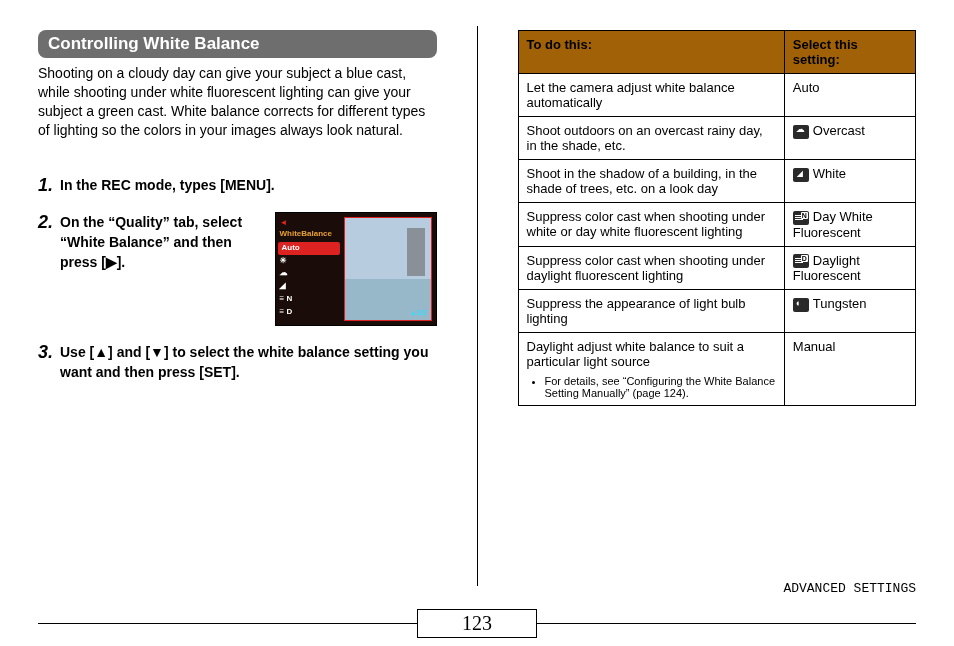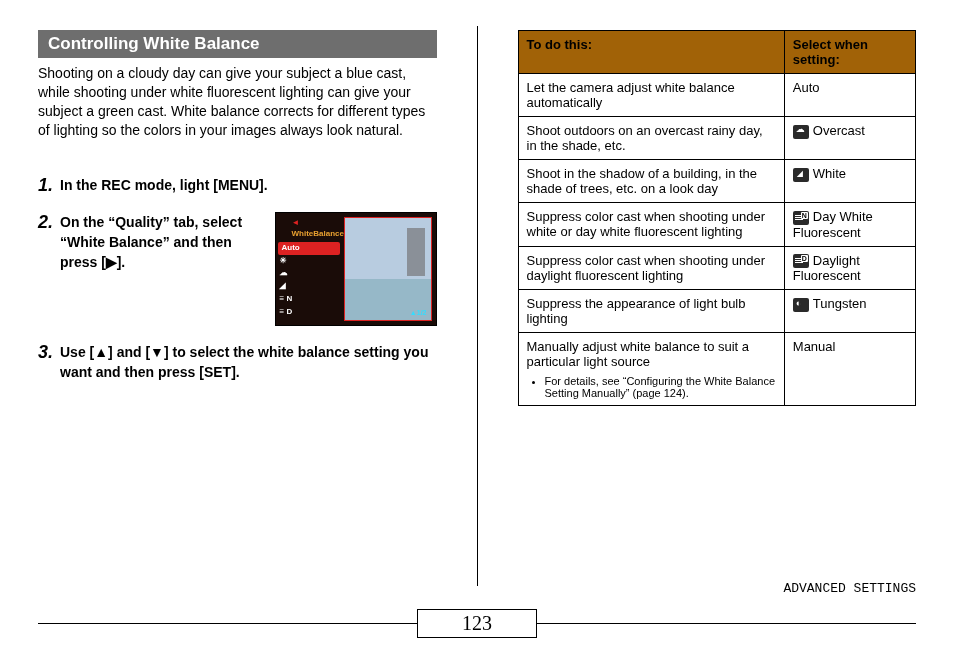--- a/index.html
+++ b/index.html
@@ -29,20 +29,21 @@
     height: 560px;
     margin-top: -4px;
   }
   .section-title {
     background: #6e6e6e;
     color: #fff;
     font-size: 17px;
     font-weight: bold;
     padding: 4px 10px;
     margin-bottom: 6px;
+    border-radius: 8px;
   }
   .intro {
     font-size: 14px;
     line-height: 1.35;
     margin-bottom: 35px;
   }
   .steps { list-style: none; padding-left: 0; }
   .step { display: flex; margin-bottom: 16px; }
   .step-num {
     font-size: 18px;
@@ -68,21 +69,21 @@
     display: flex;
   }
   .lcd-left {
     width: 66px;
     padding: 2px 0 0 0;
     font-size: 8px;
     color: #fff;
     display: flex;
     flex-direction: column;
   }
-  .lcd-title { color: #e8a030; padding: 2px 16px; font-size: 8px; }
+  .lcd-title { color: #e8a030; padding: 2px 4px; font-size: 8px; }
   .lcd-item {
     padding: 2px 4px;
     font-size: 8px;
     line-height: 1.1;
     color: #fff;
   }
   .lcd-item.sel {
     background: #d22;
     color: #fff;
     font-weight: bold;
@@ -171,21 +172,21 @@
 
 <div class="page">
 
   <div class="col col-left">
     <div class="section-title">Controlling White Balance</div>
     <p class="intro">Shooting on a cloudy day can give your subject a blue cast, while shooting under white fluorescent lighting can give your subject a green cast. White balance corrects for different types of lighting so the colors in your images always look natural.</p>
 
     <ol class="steps">
       <li class="step">
         <span class="step-num">1.</span>
-        <span class="step-body">In the REC mode, light [MENU].</span>
+        <span class="step-body">In the REC mode, types [MENU].</span>
       </li>
 
       <li class="step">
         <span class="step-num">2.</span>
         <div class="step-body step2-row">
           <span class="step2-text">On the “Quality” tab, select “White Balance” and then press [▶].</span>
           <div class="lcd">
             <div class="lcd-left">
               <div class="lcd-title"><span style="color:#d22">◄ </span><span>WhiteBalance</span></div>
               <div class="lcd-item sel">Auto</div>
@@ -210,21 +211,21 @@
     </ol>
   </div>
 
   <div class="divider"></div>
 
   <div class="col col-right">
     <table class="wb">
       <thead>
         <tr>
           <th class="th-left">To do this:</th>
-          <th>Select when setting:</th>
+          <th>Select this setting:</th>
         </tr>
       </thead>
       <tbody>
         <tr>
           <td>Let the camera adjust white balance automatically</td>
           <td class="setting-cell">Auto</td>
         </tr>
         <tr>
           <td>Shoot outdoors on an overcast rainy day, in the shade, etc.</td>
           <td class="setting-cell"><span class="wb-icon cloud"></span><span>Overcast</span></td>
@@ -240,21 +241,21 @@
         <tr>
           <td>Suppress color cast when shooting under daylight fluorescent lighting</td>
           <td><span class="wb-icon fluo"><span class="bars"></span><span class="tag">D</span></span><span>Daylight Fluorescent</span></td>
         </tr>
         <tr>
           <td>Suppress the appearance of light bulb lighting</td>
           <td class="setting-cell"><span class="wb-icon bulb"></span><span>Tungsten</span></td>
         </tr>
         <tr>
           <td>
-            <span>Manually adjust white balance to suit a particular light source</span>
+            <span>Daylight adjust white balance to suit a particular light source</span>
             <ul class="sub-bullet">
                 <li>For details, see “Configuring the White Balance Setting Manually” (page 124).</li>
               </ul>
           </td>
           <td class="setting-cell">Manual</td>
         </tr>
       </tbody>
     </table>
   </div>
 </div>

